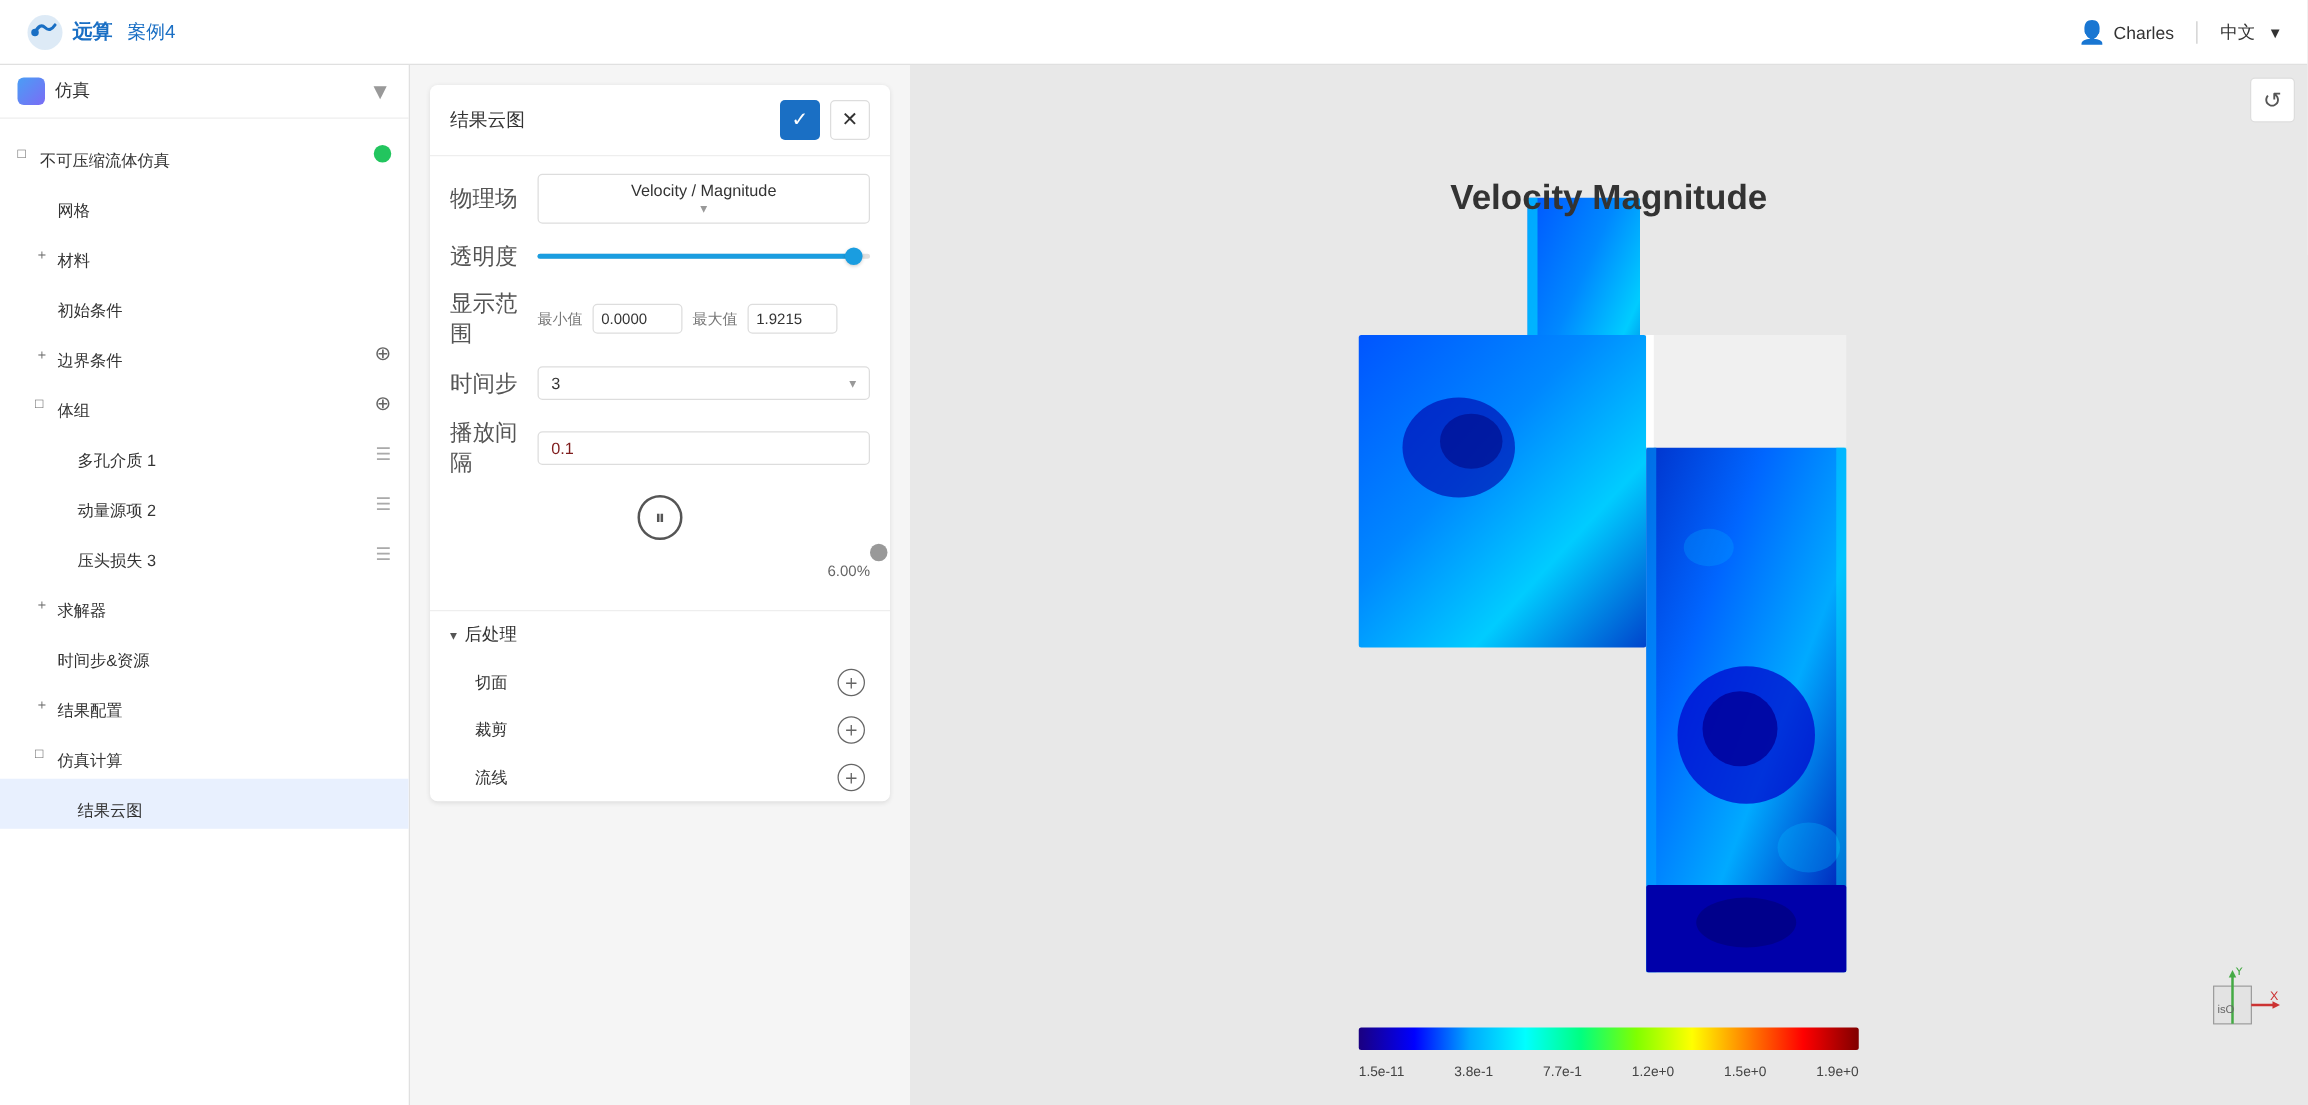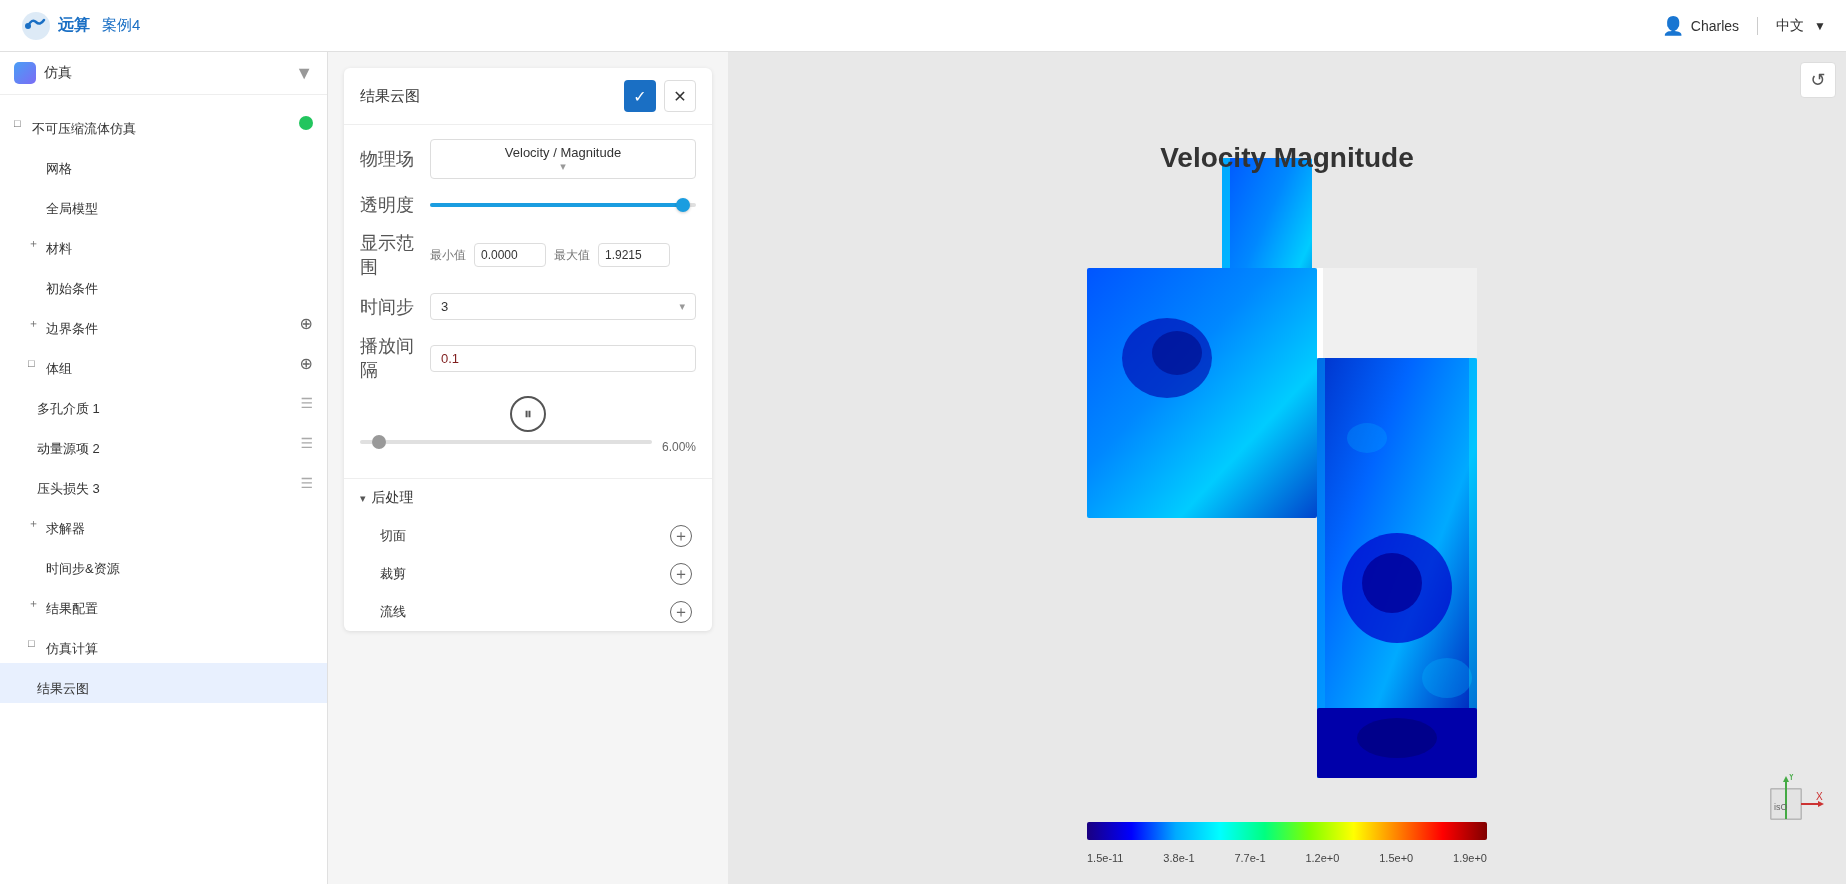--- a/index.html
+++ b/index.html
@@ -43,21 +43,21 @@
 
     .sidebar-content { padding: 8px 0; overflow-y: auto; flex: 1; }
 
     .tree-item {
       display: flex; align-items: center; padding: 5px 14px;
       cursor: pointer; user-select: none; gap: 4px;
     }
     .tree-item.selected { background: #e8f0fe; }
     .tree-item.l1 { padding-left: 14px; }
     .tree-item.l2 { padding-left: 28px; }
-    .tree-item.l3 { padding-left: 19px; }
+    .tree-item.l3 { padding-left: 44px; }
 
     .expand-icon { font-size: 11px; color: #666; width: 14px; flex-shrink: 0; }
     .item-label { flex: 1; font-size: 13px; margin-top: 12px; }
     .status-dot { width: 14px; height: 14px; border-radius: 50%; background: #22c55e; flex-shrink: 0; }
     .add-icon { font-size: 16px; color: #666; cursor: pointer; }
     .menu-icon { font-size: 14px; color: #aaa; }
 
     
     .panel-area {
       width: 400px; flex-shrink: 0; padding: 16px; background: #f5f5f5;
@@ -135,21 +135,21 @@
 
     
     .play-controls { display: flex; justify-content: center; margin: 8px 0; }
     .play-btn {
       width: 36px; height: 36px; border-radius: 50%; border: 2px solid #555;
       background: #fff; cursor: pointer; display: flex; align-items: center; justify-content: center;
       font-size: 16px; color: #555;
     }
 
     
-    .progress-row { display: flex; align-items: flex-start; gap: 10px; margin-bottom: 10px; }
+    .progress-row { display: flex; align-items: flex-end; gap: 10px; margin-bottom: 10px; flex-direction: column; }
     .progress-label { font-size: 12px; color: #666; margin-left: auto; }
     .progress-track {
       flex: 1; height: 4px; background: #e0e0e0; border-radius: 2px; position: relative;
     }
     .progress-thumb {
       width: 14px; height: 14px; background: #999; border-radius: 50%;
       position: absolute; top: -5px; left: 4%; cursor: pointer;
     }
 
     
@@ -255,24 +255,20 @@
         <span class="expand-icon">□</span>
         <span class="item-label">不可压缩流体仿真</span>
         <span class="status-dot"></span>
       </div>
 
       <div class="tree-item l2">
         <span class="expand-icon"></span>
         <span class="item-label">网格</span>
       </div>
 
-      <div class="tree-item l2">
-        <span class="expand-icon"></span>
-        <span class="item-label">全局模型</span>
-      </div>
 
       <div class="tree-item l2">
         <span class="expand-icon">＋</span>
         <span class="item-label">材料</span>
       </div>
 
       <div class="tree-item l2">
         <span class="expand-icon"></span>
         <span class="item-label">初始条件</span>
       </div>

